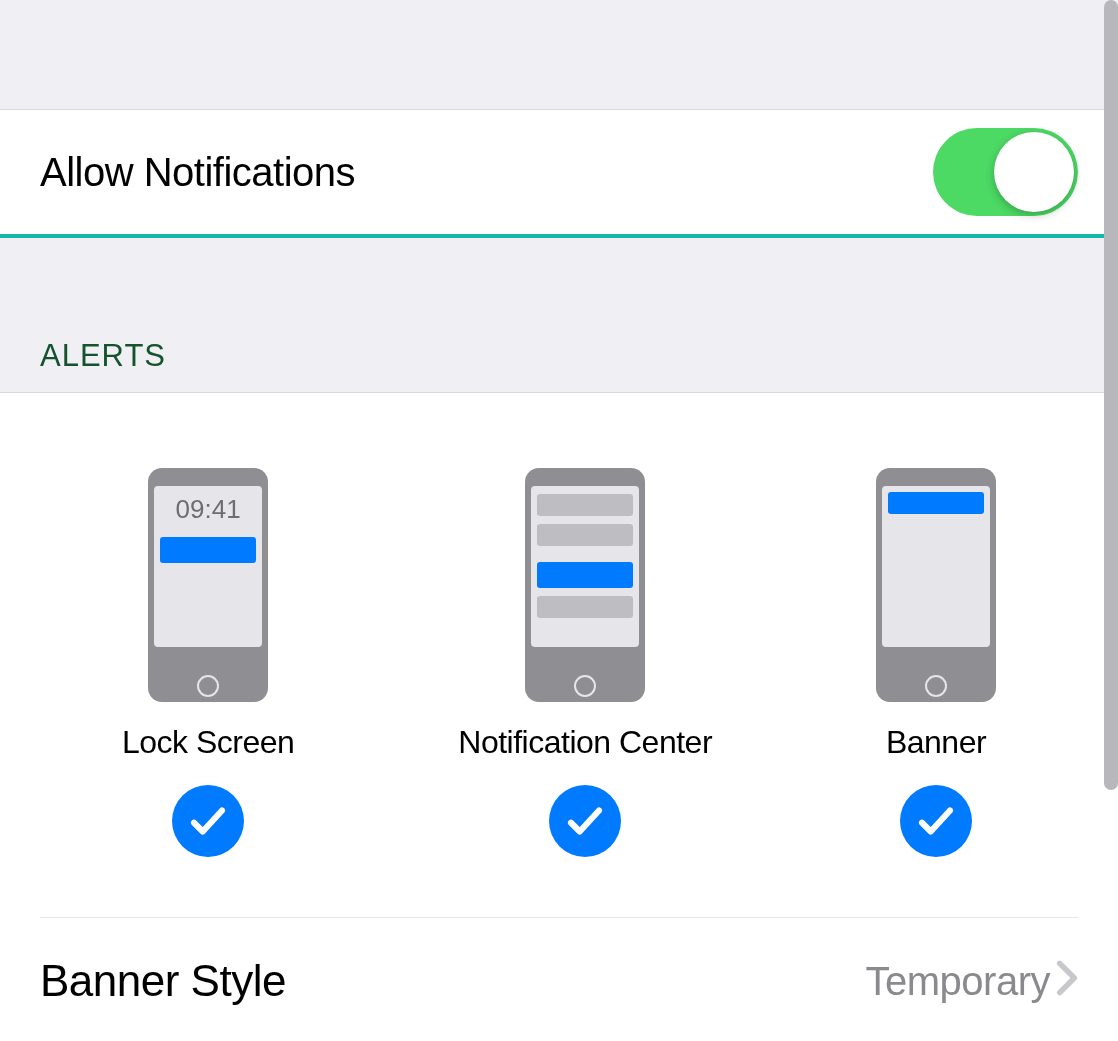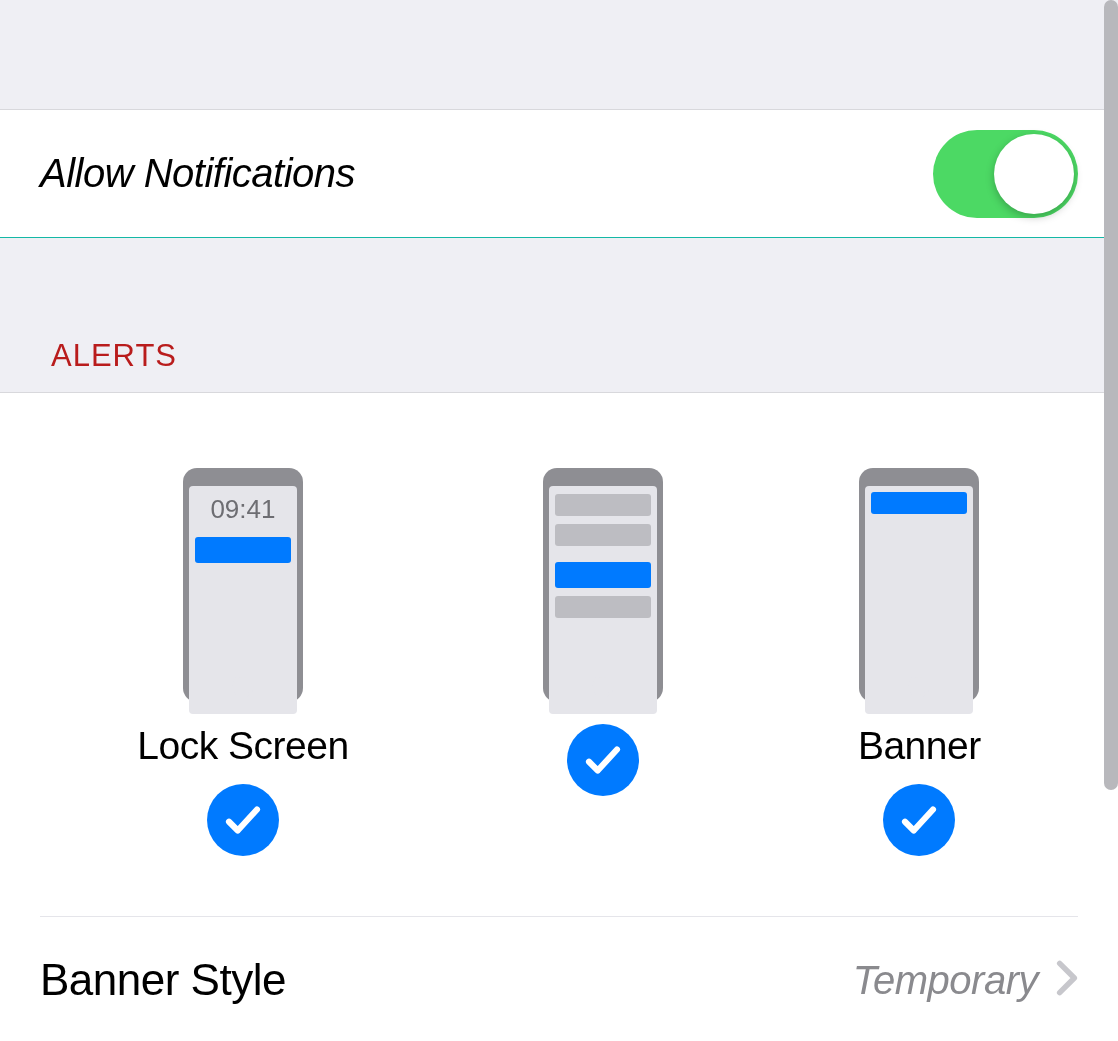--- a/index.html
+++ b/index.html
@@ -33,22 +33,21 @@
       border-bottom: 1px solid #d8d8dc;
     }
     
     .allow-row {
       display: flex;
       align-items: center;
       justify-content: space-between;
       background: #fff;
       padding: 0 40px;
       height: 128px;
-      border-bottom: 1px solid #14b8a6;
-      font-style: italic;
+      border-bottom: 4px solid #14b8a6;
     }
     
     .allow-label {
       font-size: 40px;
       font-weight: 400;
       color: #000;
       letter-spacing: -0.5px;
     }
     
     .toggle {
@@ -66,23 +65,23 @@
       right: 4px;
       top: 4px;
       width: 80px;
       height: 80px;
       background: #fff;
       border-radius: 50%;
       box-shadow: 0 3px 8px rgba(0,0,0,0.25);
     }
     
     .section-header {
-      padding: 100px 40px 18px 51px;
+      padding: 100px 40px 18px 40px;
       font-size: 31px;
-      color: #b91c1c;
+      color: #14532d;
       letter-spacing: 1px;
       border-bottom: 1px solid #d8d8dc;
     }
     
     .alerts-panel {
       background: #fff;
     }
     
     .alert-options {
       display: flex;
@@ -105,21 +104,21 @@
       background: #8e8e93;
       border-radius: 14px;
       position: relative;
       padding: 6px;
       margin-bottom: 22px;
     }
     
     .phone-screen {
       background: #e5e5ea;
       width: 100%;
-      height: 228px;
+      height: 161px;
       border-radius: 4px;
       margin-top: 12px;
       padding: 8px 6px;
       display: flex;
       flex-direction: column;
     }
     
     .phone-home {
       width: 22px;
       height: 22px;
@@ -161,23 +160,23 @@
       padding: 6px 6px;
     }
     
     .banner-bar {
       height: 22px;
       background: #007aff;
       border-radius: 3px;
     }
     
     .option-label {
-      font-size: 39px;
+      font-size: 32px;
       color: #000;
-      margin-bottom: 16px;
+      margin-bottom: 24px;
       letter-spacing: -0.5px;
       font-weight: 400;
     }
     
     .checkmark-circle {
       width: 72px;
       height: 72px;
       background: #007aff;
       border-radius: 50%;
       display: flex;
@@ -200,23 +199,22 @@
     }
     
     .banner-style-label {
       font-size: 44px;
       color: #000;
       letter-spacing: -0.5px;
     }
     
     .banner-style-right {
       display: flex;
-      align-items: center;
-      gap: 18px;
-      font-style: italic;
+      align-items: flex-start;
+      gap: 6px;
     }
     
     .banner-style-value {
       font-size: 40px;
       color: #8a8a8e;
       letter-spacing: -0.5px;
     }
     
     .chevron {
       color: #c7c7cc;
@@ -266,20 +264,21 @@
       <div class="phone-mock">
         <div class="phone-screen">
           <div class="notif-bar gray"></div>
           <div class="notif-bar gray"></div>
           <div style="height:8px"></div>
           <div class="notif-bar blue tall"></div>
           <div class="notif-bar gray"></div>
         </div>
         <div class="phone-home"></div>
       </div>
+      <div class="option-label">Notification Center</div>
       <div class="checkmark-circle">
         <svg viewBox="0 0 24 24" fill="none" stroke="#fff" stroke-width="3.5" stroke-linecap="round" stroke-linejoin="round">
           <polyline points="4 13 9 18 20 6"></polyline>
         </svg>
       </div>
     </div>
 
     <div class="alert-option">
       <div class="phone-mock">
         <div class="phone-screen banner-screen">

